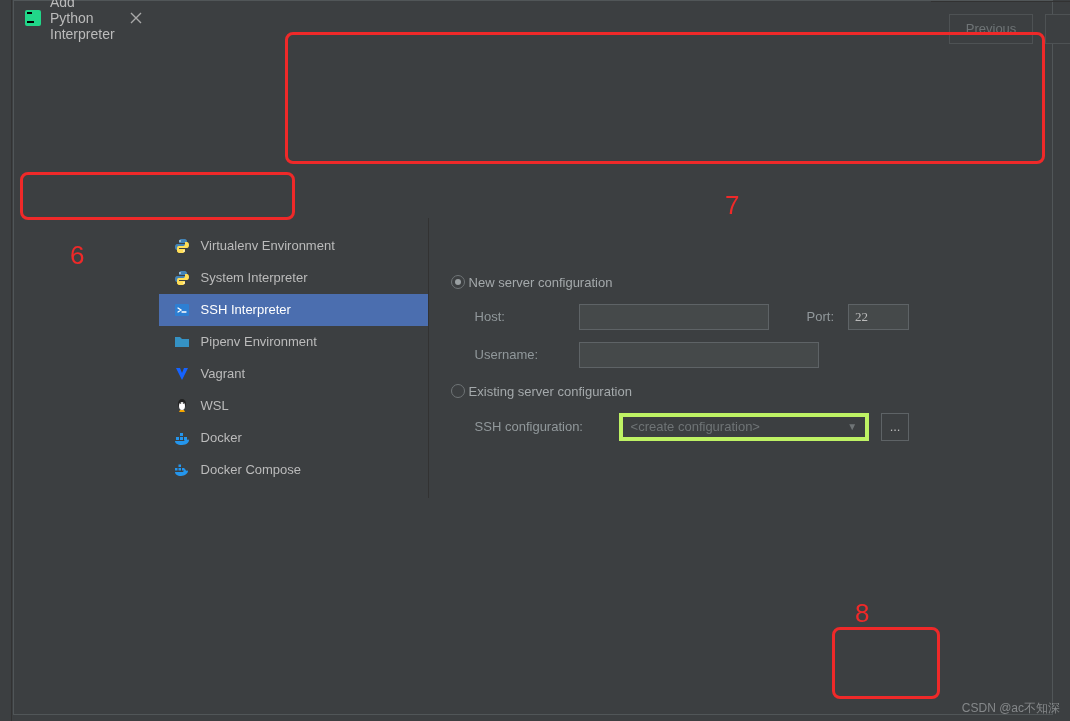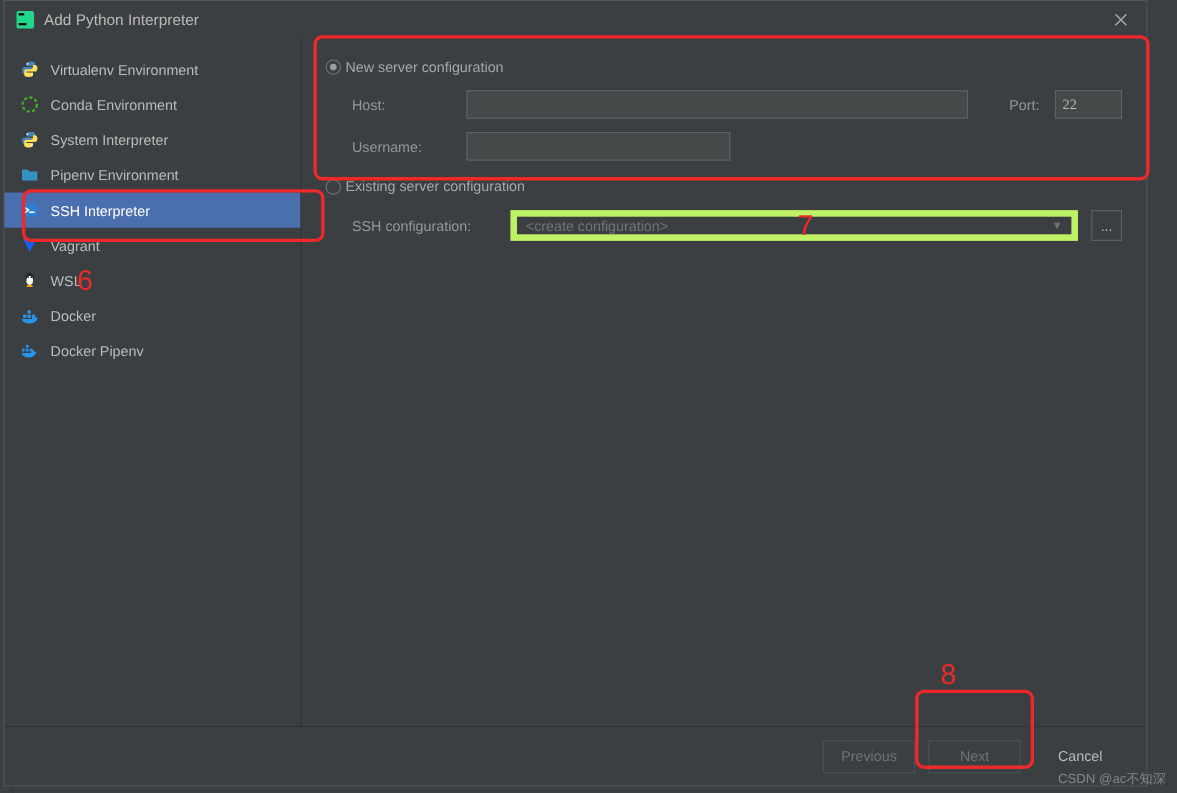--- a/index.html
+++ b/index.html
@@ -12,27 +12,27 @@
       color: #bbbbbb;
       overflow: hidden;
       position: relative;
     }
     .left-strip {
       position: absolute; left: 0; top: 0; width: 12px; height: 100%;
       background: #3c3f41; border-right: 1px solid #323232;
     }
     .dialog {
       position: absolute;
-      left: 3px; top: 0;
+      left: 13px; top: 0;
       width: 1040px;
       height: 715px;
       background: #3c3f41;
       border: 1px solid #515658;
       display: flex;
-      flex-direction: column;
+      flex-direction: row;
     }
     .titlebar {
       height: 34px;
       display: flex;
       align-items: center;
       padding: 0 10px;
       gap: 8px;
     }
     .titlebar .title { flex: 1; color: #bbbbbb; font-size: 14px; }
     .app-icon {
@@ -42,20 +42,21 @@
     .close-x {
       width: 26px; height: 26px;
       display: flex; align-items: center; justify-content: center;
       cursor: pointer;
       color: #a9a9a9;
     }
     .body-area {
       flex: 1;
       display: flex;
       min-height: 0;
+      align-items: center;
     }
     .sidebar {
       width: 270px;
       padding: 12px 0;
       border-right: 1px solid #323232;
     }
     .sidebar-item {
       height: 32px;
       display: flex;
       align-items: center;
@@ -116,21 +117,21 @@
     .text-input.port { width: 61px; font-family: Liberation Serif, serif; }
     .ssh-config-row {
       display: flex;
       align-items: center;
       gap: 12px;
       margin: 4px 0 0 24px;
     }
     .ssh-select {
       flex: 1;
       height: 28px;
-      border: 6px solid #bef264;
+      border: 4px solid #bef264;
       background: #3c3f41;
       display: flex; align-items: center; justify-content: space-between;
       padding: 0 8px;
       color: #6f7476;
       cursor: pointer;
     }
     .ssh-select .chev { color: #6f7476; font-size: 10px; }
     .ellipsis-btn {
       width: 28px; height: 28px;
       border: 1px solid #5e6366;
@@ -216,52 +217,44 @@
               <circle cx="6" cy="3" r="0.8" fill="#fff"></circle>
               <path d="M8 15c3 0 3-2 3-2v-2H5v-1h8s2 0 2-3-2-3-2-3h-2v2s0 2-2 2H5s-2 0-2 2v3s0 2 3 2h2z" fill="#ffde57"></path>
               <circle cx="10" cy="13" r="0.8" fill="#fff"></circle>
             </svg>
           </span>
         <span>Virtualenv Environment</span>
       </div>
       <div class="sidebar-item">
         <span class="side-icon">
             <svg width="16" height="16" viewBox="0 0 16 16">
-              <circle cx="8" cy="8" r="6.5" fill="none" stroke="#43b02a" stroke-width="2" stroke-dasharray="3 2"></circle>
-            </svg>
-          </span>
-        <span>Conda Environment</span>
-      </div>
-      <div class="sidebar-item">
-        <span class="side-icon">
-            <svg width="16" height="16" viewBox="0 0 16 16">
               <path d="M8 1c-3 0-3 2-3 2v2h6v1H3s-2 0-2 3 2 3 2 3h2v-2s0-2 2-2h4s2 0 2-2V3s0-2-3-2H8z" fill="#4584b6"></path>
               <circle cx="6" cy="3" r="0.8" fill="#fff"></circle>
               <path d="M8 15c3 0 3-2 3-2v-2H5v-1h8s2 0 2-3-2-3-2-3h-2v2s0 2-2 2H5s-2 0-2 2v3s0 2 3 2h2z" fill="#ffde57"></path>
               <circle cx="10" cy="13" r="0.8" fill="#fff"></circle>
             </svg>
           </span>
         <span>System Interpreter</span>
       </div>
-      <div class="sidebar-item">
-        <span class="side-icon">
-            <svg width="16" height="16" viewBox="0 0 16 16">
-              <path d="M1 3h5l2 2h7v8H1z" fill="#3592c4"></path>
-            </svg>
-          </span>
-        <span>Pipenv Environment</span>
-      </div>
       <div class="sidebar-item selected">
         <span class="side-icon">
             <svg width="16" height="16" viewBox="0 0 16 16">
               <rect x="1" y="2" width="14" height="12" rx="1" fill="#2d7fd3"></rect>
               <path d="M4 6l3 2-3 2M8 10h4" stroke="#fff" stroke-width="1.3" fill="none" stroke-linecap="round"></path>
             </svg>
           </span>
         <span>SSH Interpreter</span>
+      </div>
+      <div class="sidebar-item">
+        <span class="side-icon">
+            <svg width="16" height="16" viewBox="0 0 16 16">
+              <path d="M1 3h5l2 2h7v8H1z" fill="#3592c4"></path>
+            </svg>
+          </span>
+        <span>Pipenv Environment</span>
       </div>
       <div class="sidebar-item">
         <span class="side-icon">
             <svg width="16" height="16" viewBox="0 0 16 16">
               <path d="M2 2l6 12 6-12h-4l-2 5-2-5z" fill="#1563ff"></path>
             </svg>
           </span>
         <span>Vagrant</span>
       </div>
       <div class="sidebar-item">
@@ -291,21 +284,21 @@
       <div class="sidebar-item">
         <span class="side-icon">
             <svg width="16" height="16" viewBox="0 0 16 16">
               <rect x="1" y="6" width="2.5" height="2.5" fill="#2496ed"></rect>
               <rect x="4.5" y="6" width="2.5" height="2.5" fill="#2496ed"></rect>
               <rect x="8" y="6" width="2.5" height="2.5" fill="#2496ed"></rect>
               <rect x="4.5" y="2.5" width="2.5" height="2.5" fill="#2496ed"></rect>
               <path d="M1 10c0 2 2 4 6 4s7-3 7-5c-1-1-2 0-2 0s0-2-2-2c0 2-1 3-1 3H1z" fill="#2496ed"></path>
             </svg>
           </span>
-        <span>Docker Pipenv</span>
+        <span>Docker Compose</span>
       </div>
     </div>
 
     <div class="main">
       <div class="radio-row">
         <span class="radio checked"></span>
         <span class="radio-label">New server configuration</span>
       </div>
       <div class="form-row">
         <span class="form-label">Host:</span>

